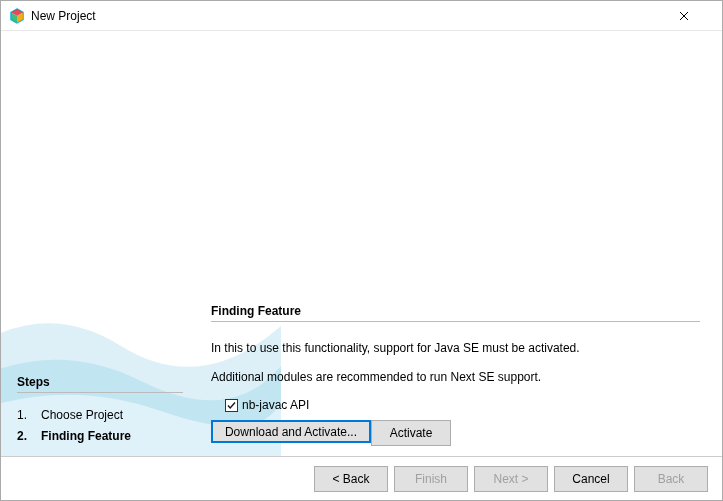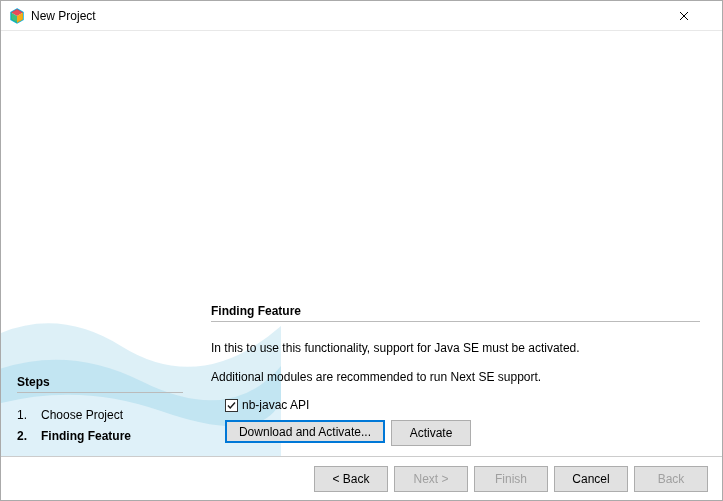--- a/index.html
+++ b/index.html
@@ -114,22 +114,20 @@
   .chk {
     width: 13px; height: 13px;
     border: 1px solid #333;
     background: #fff;
     display: inline-flex;
     align-items: center; justify-content: center;
   }
   .chk svg { width: 11px; height: 11px; }
   .btn-row {
     display: flex;
-    gap: 6px;
-    margin-left: 14px;
   }
   .btn {
     height: 23px;
     padding: 12px 12px;
     background: #e1e1e1;
     border: 1px solid #adadad;
     font: inherit;
     display: inline-flex;
     align-items: center;
     justify-content: center;
@@ -220,19 +218,19 @@
       <div class="btn-row">
         <button class="btn primary">Download and Activate...</button>
         <button class="btn">Activate</button>
       </div>
     </div>
 
   </div>
 
   <div class="footer">
     <button class="btn">&lt; Back</button>
+    <button class="btn" disabled="">Finish</button>
     <button class="btn" disabled="">Next &gt;</button>
-    <button class="btn" disabled="">Finish</button>
     <button class="btn">Cancel</button>
     <button class="btn" disabled="">Back</button>
   </div>
 
 </div>
 
 </body></html>

